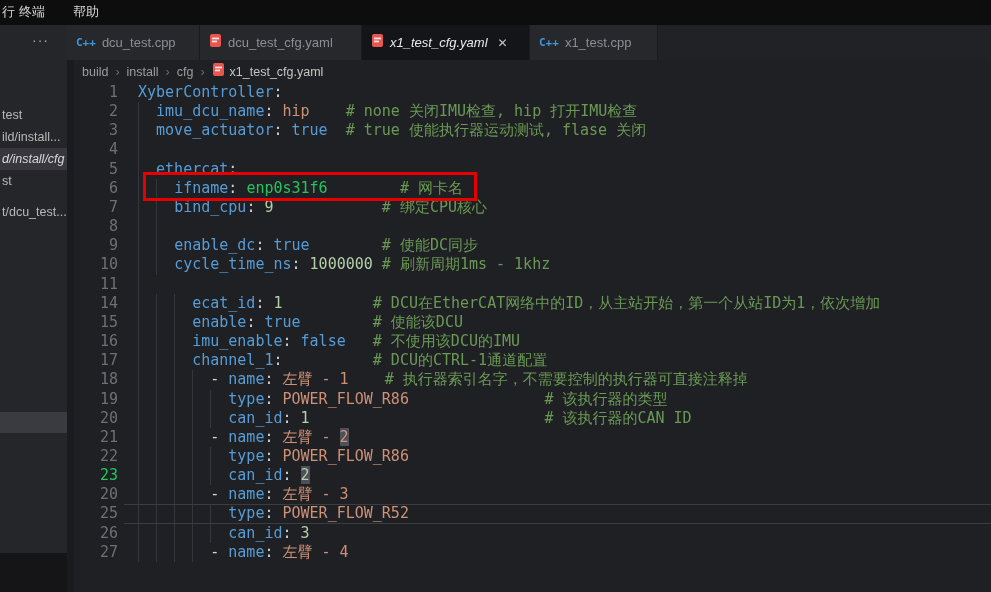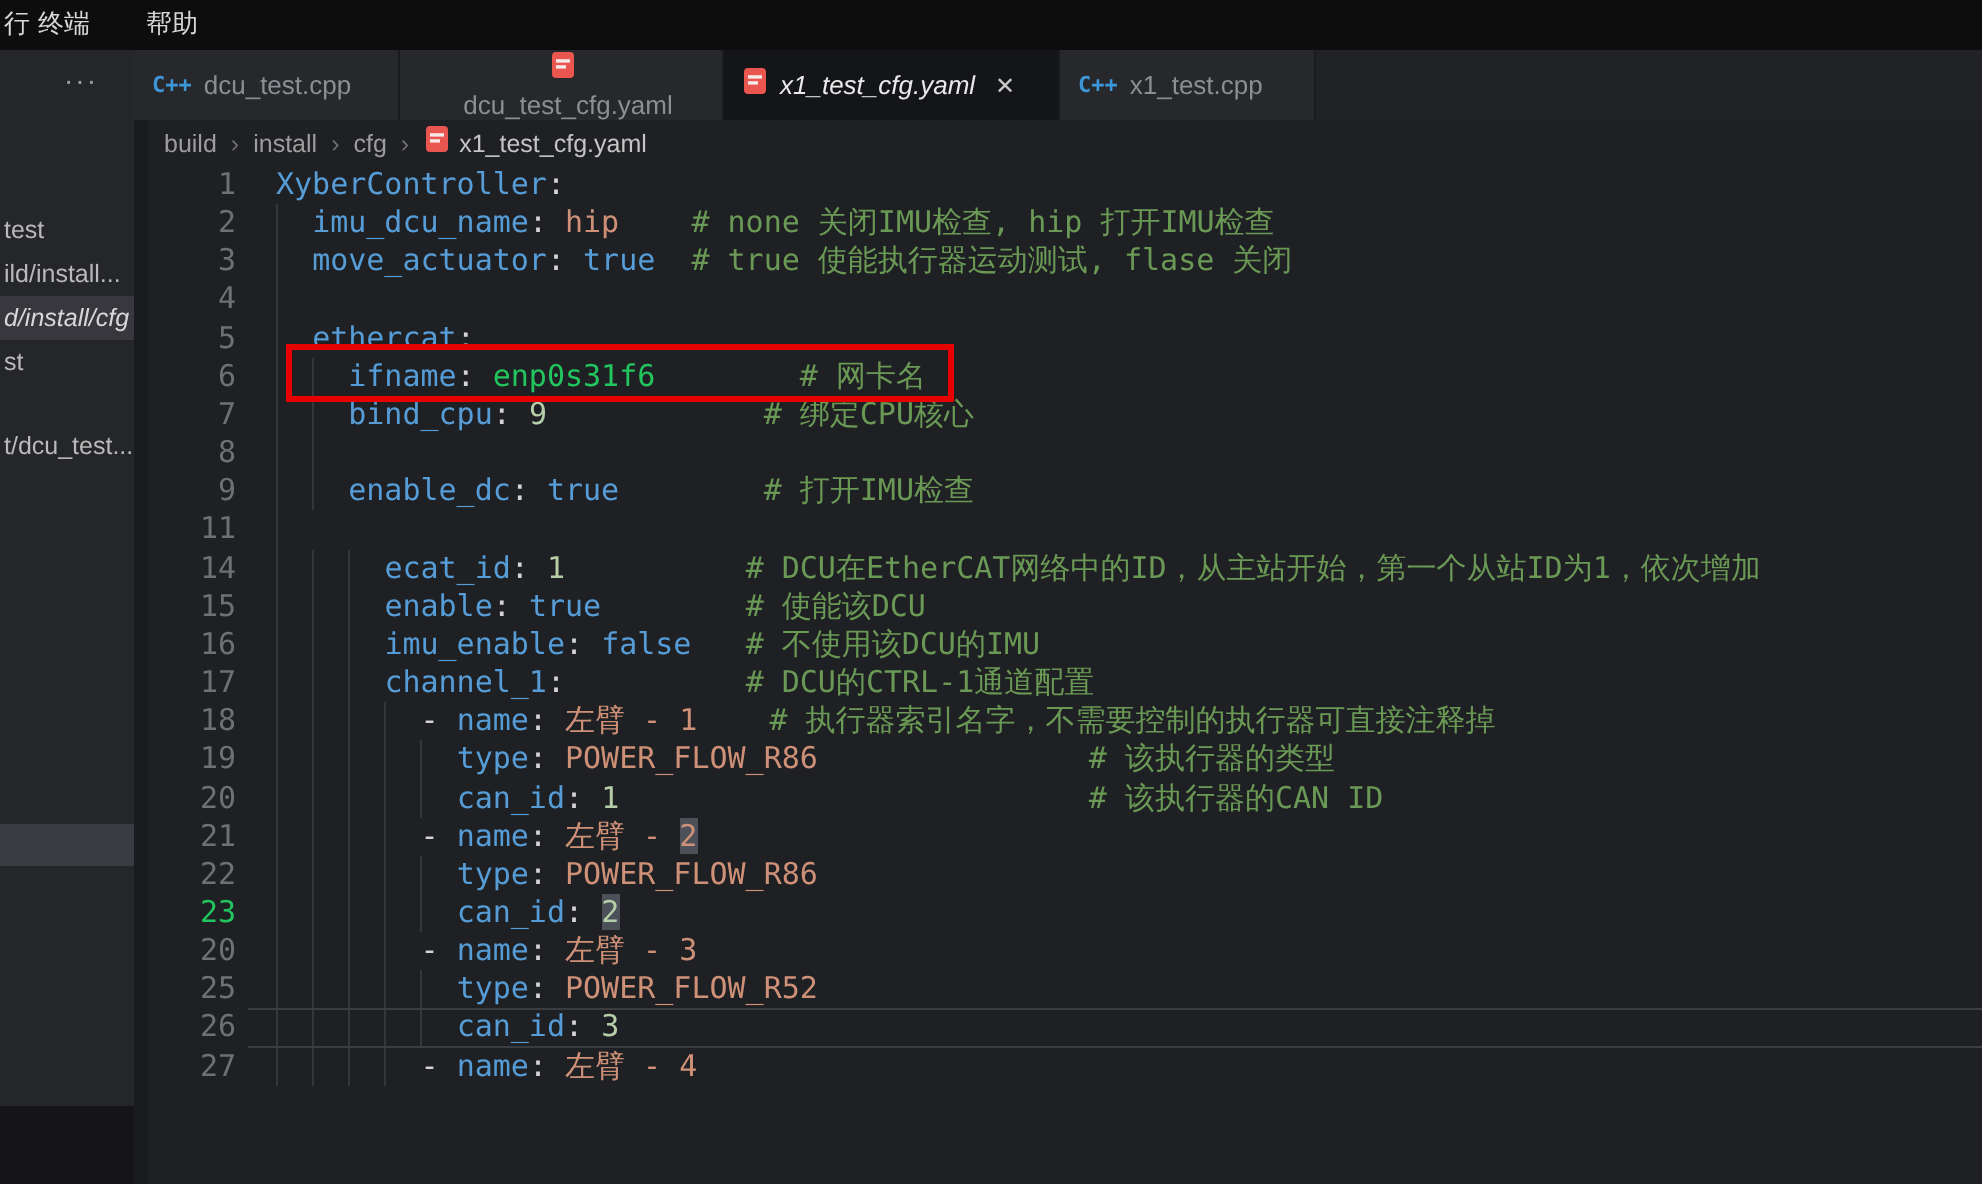--- a/index.html
+++ b/index.html
@@ -28,21 +28,21 @@
   
   .breadcrumb{position:absolute;left:74px;top:60px;width:917px;height:23px;display:flex;align-items:center;background:#1f2023;padding-left:8px;}
   .breadcrumb .seg{font-size:12.5px;color:#9d9d9d;}
   .breadcrumb .sep{font-size:12.5px;color:#6f6f6f;margin:0 7px;}
   .breadcrumb .file{font-size:12.5px;color:#c5c5c5;margin-left:5px;}
   
   .sidebar{position:absolute;left:0;top:60px;width:67px;height:532px;background:#252629;overflow:hidden;}
   .sidebar .rows{padding-top:44px;}
   .srow{height:22px;line-height:22px;font-size:12.5px;color:#b9b9b9;white-space:nowrap;padding-left:2px;}
   .srow.sel{background:#37373d;font-style:italic;color:#d8d8d8;}
-  .srow.last{margin-top:20px;}
+  .srow.last{margin-top:9px;}
   .selbar{position:absolute;left:0;top:352px;width:67px;height:21px;background:#3a3a41;}
   .botblock{position:absolute;left:0;top:493px;width:67px;height:39px;background:#151518;}
   .sash{position:absolute;left:67px;top:60px;width:7px;height:532px;background:#1a1b1e;}
   
   .editor{position:absolute;left:74px;top:83px;right:0;bottom:0;overflow:hidden;background:#1f2023;}
   .lines{position:absolute;left:0;top:0;right:0;}
   .row{position:relative;height:19.17px;line-height:19.17px;font-family:"DejaVu Sans Mono",monospace;font-size:15px;white-space:pre;}
   .num{position:absolute;left:0;top:0;width:44px;text-align:right;color:#6d7175;}
   .num.cur{color:#22c55e;}
   .code{position:absolute;left:64px;top:0;}
@@ -71,21 +71,21 @@
 
 <div class="tabbar">
   <div class="corner">
     <span class="dots">···</span>
   </div>
   <div class="tabs">
       <div class="tab" style="width: 133px;">
         <span class="cppicon">C++</span>
         <span class="lbl">dcu_test.cpp</span>
       </div>
-      <div class="tab" style="width: 162px; flex-direction: column;">
+      <div class="tab" style="width: 162px;">
         <span class="ymlicon"><svg width="13" height="15" viewBox="0 0 13 15">
             <rect x="1" y="1" width="11" height="13" rx="2" fill="#e8564f"></rect>
             <rect x="3" y="4.6" width="7" height="1.7" fill="#f6e9e9"></rect>
             <rect x="3" y="7.6" width="5" height="1.7" fill="#f6e9e9"></rect>
           </svg></span>
         <span class="lbl">dcu_test_cfg.yaml</span>
       </div>
       <div class="tab active" style="width: 168px;">
         <span class="ymlicon"><svg width="13" height="15" viewBox="0 0 13 15">
             <rect x="1" y="1" width="11" height="13" rx="2" fill="#e8564f"></rect>
@@ -133,21 +133,22 @@
 <div class="editor">
   <div class="lines">
       <div class="row"><span class="num">1</span><span class="code"><span class="tk-k">XyberController</span><span class="tk-p">:</span></span></div>
       <div class="row"><span class="g" style="left: 64px;"></span><span class="num">2</span><span class="code"><span class="tk-p">  </span><span class="tk-k">imu_dcu_name</span><span class="tk-p">: </span><span class="tk-s">hip</span><span class="tk-w">    </span><span class="tk-c"># none 关闭IMU检查, hip 打开IMU检查</span></span></div>
       <div class="row"><span class="g" style="left: 64px;"></span><span class="num">3</span><span class="code"><span class="tk-p">  </span><span class="tk-k">move_actuator</span><span class="tk-p">: </span><span class="tk-b">true</span><span class="tk-w">  </span><span class="tk-c"># true 使能执行器运动测试, flase 关闭</span></span></div>
       <div class="row"><span class="g" style="left: 64px;"></span><span class="num">4</span><span class="code"></span></div>
       <div class="row"><span class="g" style="left: 64px;"></span><span class="num">5</span><span class="code"><span class="tk-p">  </span><span class="tk-k">ethercat</span><span class="tk-p">:</span></span></div>
       <div class="row"><span class="g" style="left: 64px;"></span><span class="g" style="left: 82.06px;"></span><span class="num">6</span><span class="code"><span class="tk-p">    </span><span class="tk-k">ifname</span><span class="tk-p">: </span><span class="tk-v">enp0s31f6</span><span class="tk-w">        </span><span class="tk-c"># 网卡名</span></span></div>
       <div class="row"><span class="g" style="left: 64px;"></span><span class="g" style="left: 82.06px;"></span><span class="num">7</span><span class="code"><span class="tk-p">    </span><span class="tk-k">bind_cpu</span><span class="tk-p">: </span><span class="tk-n">9</span><span class="tk-w">            </span><span class="tk-c"># 绑定CPU核心</span></span></div>
       <div class="row"><span class="g" style="left: 64px;"></span><span class="g" style="left: 82.06px;"></span><span class="num">8</span></div>
-      <div class="row"><span class="g" style="left: 64px;"></span><span class="g" style="left: 82.06px;"></span><span class="num">9</span><span class="code"><span class="tk-p">    </span><span class="tk-k">enable_dc</span><span class="tk-p">: </span><span class="tk-b">true</span><span class="tk-w">        </span><span class="tk-c"># 打开IMU检查</span></span></div>
+      <div class="row"><span class="g" style="left: 64px;"></span><span class="g" style="left: 82.06px;"></span><span class="num">9</span><span class="code"><span class="tk-p">    </span><span class="tk-k">enable_dc</span><span class="tk-p">: </span><span class="tk-b">true</span><span class="tk-w">        </span><span class="tk-c"># 使能DC同步</span></span></div>
+      <div class="row"><span class="g" style="left: 64px;"></span><span class="g" style="left: 82.06px;"></span><span class="num">10</span><span class="code"><span class="tk-p">    </span><span class="tk-k">cycle_time_ns</span><span class="tk-p">: </span><span class="tk-n">1000000</span><span class="tk-w"> </span><span class="tk-c"># 刷新周期1ms - 1khz</span></span></div>
       <div class="row"><span class="g" style="left: 64px;"></span><span class="num">11</span><span class="code"></span></div>
       <div class="row"><span class="g" style="left: 64px;"></span><span class="g" style="left: 82.06px;"></span><span class="g" style="left: 100.12px;"></span><span class="num">14</span><span class="code"><span class="tk-p">      </span><span class="tk-k">ecat_id</span><span class="tk-p">: </span><span class="tk-n">1</span><span class="tk-w">          </span><span class="tk-c"># DCU在EtherCAT网络中的ID，从主站开始，第一个从站ID为1，依次增加</span></span></div>
       <div class="row"><span class="g" style="left: 64px;"></span><span class="g" style="left: 82.06px;"></span><span class="g" style="left: 100.12px;"></span><span class="num">15</span><span class="code"><span class="tk-p">      </span><span class="tk-k">enable</span><span class="tk-p">: </span><span class="tk-b">true</span><span class="tk-w">        </span><span class="tk-c"># 使能该DCU</span></span></div>
       <div class="row"><span class="g" style="left: 64px;"></span><span class="g" style="left: 82.06px;"></span><span class="g" style="left: 100.12px;"></span><span class="num">16</span><span class="code"><span class="tk-p">      </span><span class="tk-k">imu_enable</span><span class="tk-p">: </span><span class="tk-b">false</span><span class="tk-w">   </span><span class="tk-c"># 不使用该DCU的IMU</span></span></div>
       <div class="row"><span class="g" style="left: 64px;"></span><span class="g" style="left: 82.06px;"></span><span class="g" style="left: 100.12px;"></span><span class="num">17</span><span class="code"><span class="tk-p">      </span><span class="tk-k">channel_1</span><span class="tk-p">:</span><span class="tk-w">          </span><span class="tk-c"># DCU的CTRL-1通道配置</span></span></div>
       <div class="row"><span class="g" style="left: 64px;"></span><span class="g" style="left: 82.06px;"></span><span class="g" style="left: 100.12px;"></span><span class="g" style="left: 118.18px;"></span><span class="num">18</span><span class="code"><span class="tk-p">        - </span><span class="tk-k">name</span><span class="tk-p">: </span><span class="tk-s">左臂 - 1</span><span class="tk-w">    </span><span class="tk-c"># 执行器索引名字，不需要控制的执行器可直接注释掉</span></span></div>
       <div class="row"><span class="g" style="left: 64px;"></span><span class="g" style="left: 82.06px;"></span><span class="g" style="left: 100.12px;"></span><span class="g" style="left: 118.18px;"></span><span class="g" style="left: 136.24px;"></span><span class="num">19</span><span class="code"><span class="tk-p">          </span><span class="tk-k">type</span><span class="tk-p">: </span><span class="tk-s">POWER_FLOW_R86</span><span class="tk-w">               </span><span class="tk-c"># 该执行器的类型</span></span></div>
       <div class="row"><span class="g" style="left: 64px;"></span><span class="g" style="left: 82.06px;"></span><span class="g" style="left: 100.12px;"></span><span class="g" style="left: 118.18px;"></span><span class="g" style="left: 136.24px;"></span><span class="num">20</span><span class="code"><span class="tk-p">          </span><span class="tk-k">can_id</span><span class="tk-p">: </span><span class="tk-n">1</span><span class="tk-w">                          </span><span class="tk-c"># 该执行器的CAN ID</span></span></div>
       <div class="row"><span class="g" style="left: 64px;"></span><span class="g" style="left: 82.06px;"></span><span class="g" style="left: 100.12px;"></span><span class="g" style="left: 118.18px;"></span><span class="num">21</span><span class="code"><span class="tk-p">        - </span><span class="tk-k">name</span><span class="tk-p">: </span><span class="tk-s">左臂 - </span><span class="tk-shl">2</span></span></div>
       <div class="row"><span class="g" style="left: 64px;"></span><span class="g" style="left: 82.06px;"></span><span class="g" style="left: 100.12px;"></span><span class="g" style="left: 118.18px;"></span><span class="g" style="left: 136.24px;"></span><span class="num">22</span><span class="code"><span class="tk-p">          </span><span class="tk-k">type</span><span class="tk-p">: </span><span class="tk-s">POWER_FLOW_R86</span></span></div>

